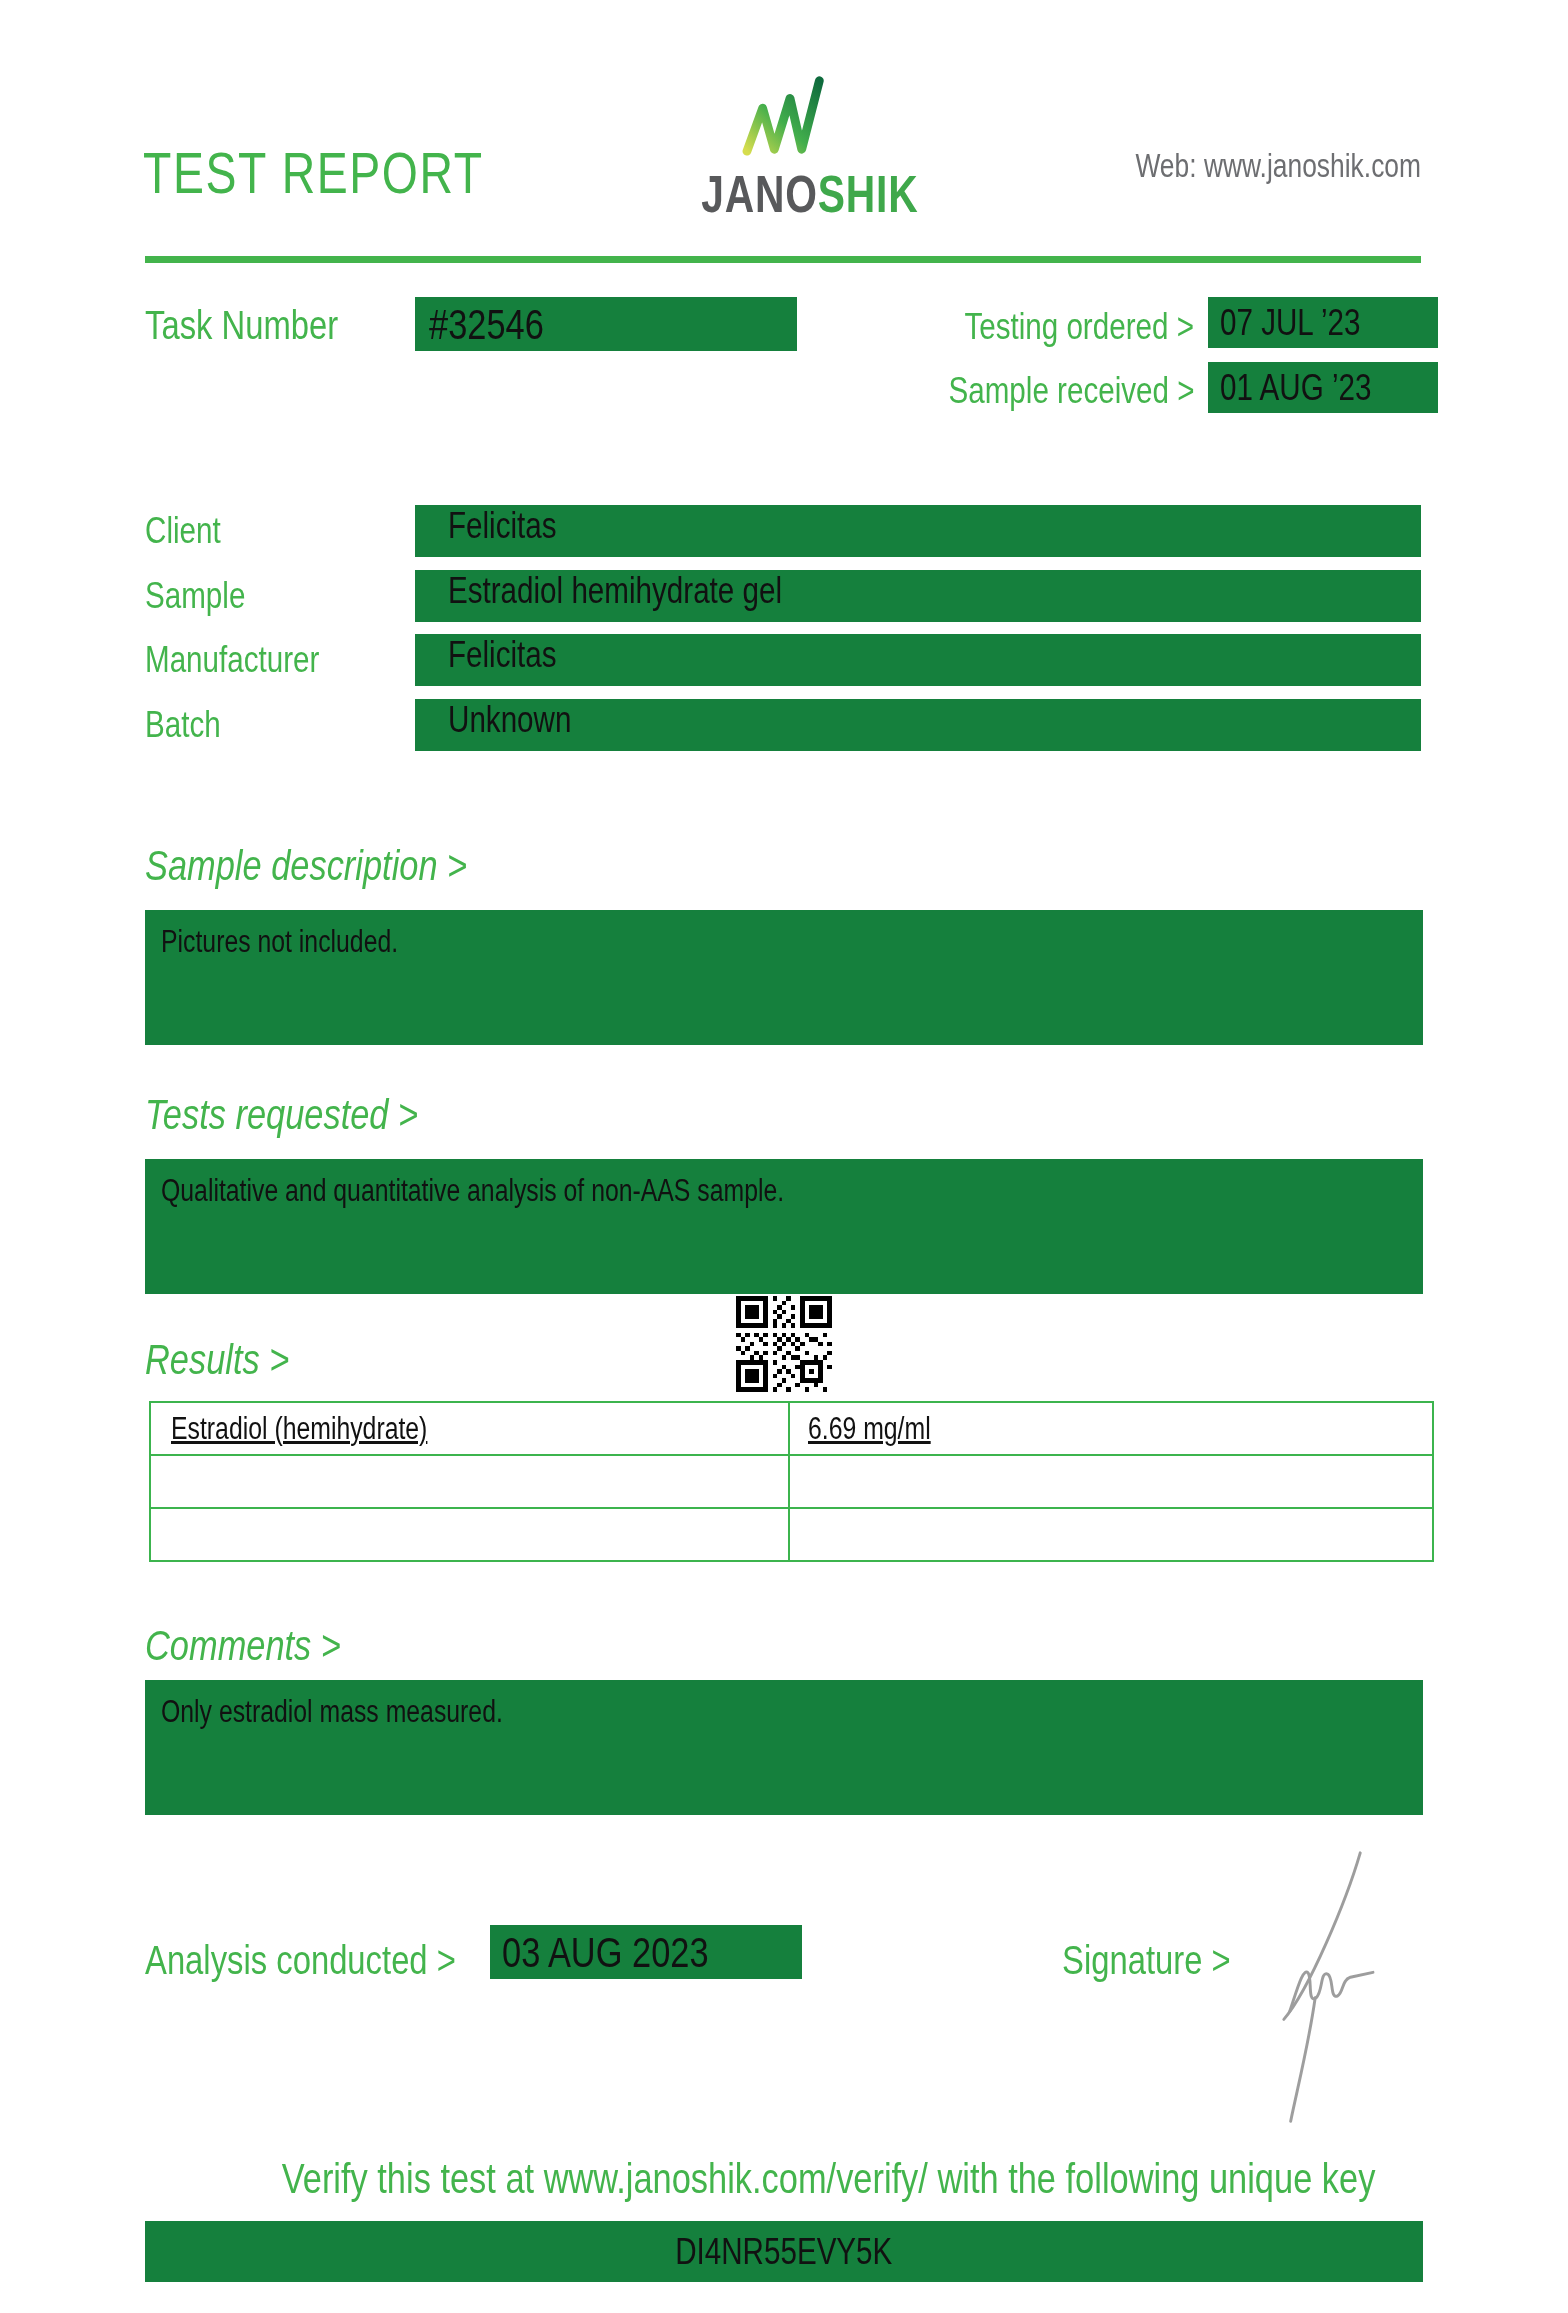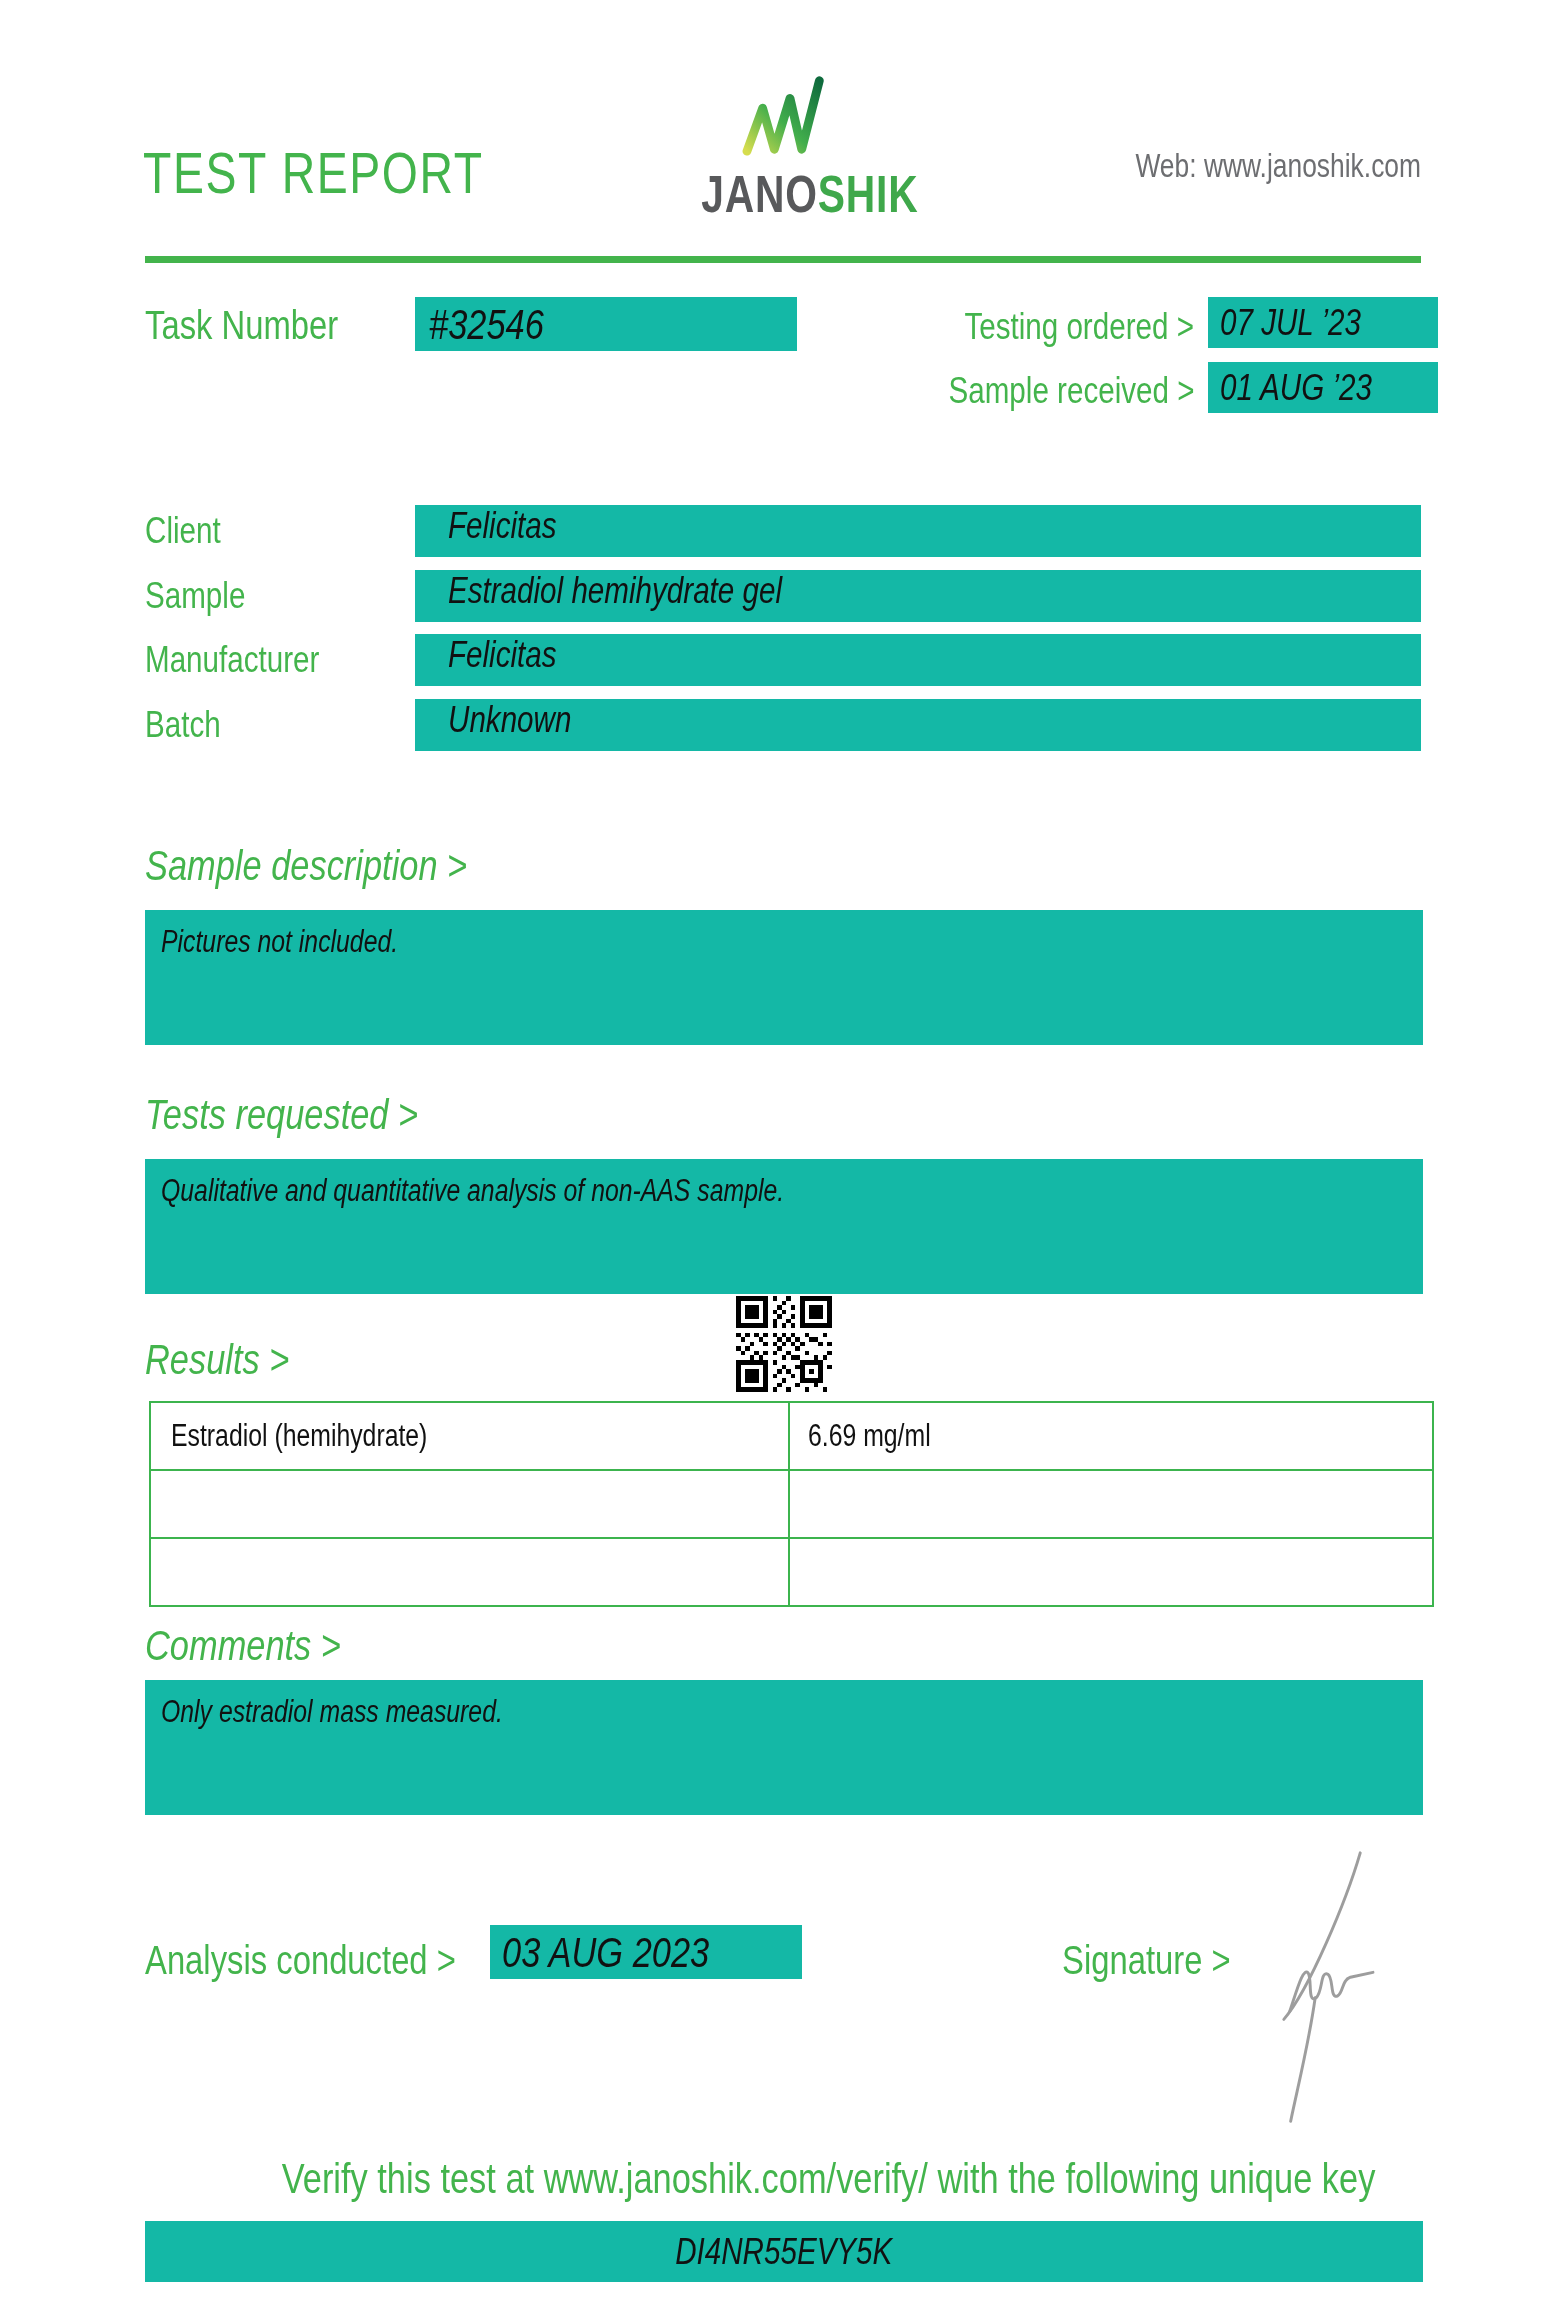--- a/index.html
+++ b/index.html
@@ -7,21 +7,21 @@
     width:1568px;height:2313px;position:relative;background:#ffffff;
     font-family:"Liberation Sans", sans-serif;color:#111;overflow:hidden;
   }
   .abs{position:absolute;}
   
   .cond{display:inline-block;transform:scaleX(0.8);transform-origin:0 50%;white-space:nowrap;}
   .cond-r{display:inline-block;transform:scaleX(0.8);transform-origin:100% 50%;white-space:nowrap;}
   .cond-c{display:inline-block;transform:scaleX(0.8);transform-origin:50% 50%;white-space:nowrap;}
   .green{color:#43b44c;}
   .muted{color:#6d6e71;}
-  .graybox{background:#14b8a6;font-style:italic;}
+  .graybox{background:#15803d;}
 
   .title{left:143px;top:139px;font-size:58px;letter-spacing:2px;}
   .logo-wrap{left:674px;top:69px;width:231px;text-align:center;}
   .logo-word{font-size:51px;font-weight:bold;letter-spacing:1px;margin-top:2px;}
   .logo-jano{color:#58595b;}
   .logo-shik{color:#3fa84b;}
   .contact{right:147px;top:143px;text-align:right;font-size:33px;line-height:45px;}
   .rule{left:145px;top:256px;width:1276px;height:6.9px;background:#43b44c;}
 
   .lbl{font-size:41px;}
@@ -41,21 +41,21 @@
   .sec-head{font-size:43px;font-style:italic;}
   .sec-box{left:145px;width:1278px;height:135px;padding:13.7px 15.7px;box-sizing:border-box;font-size:31px;}
   .sd-head{left:145px;top:841px;}
   .sd-box{top:910px;}
   .tr-head{left:145px;top:1090px;}
   .tr-box{top:1159px;}
   .res-head{left:145px;top:1335px;}
   .qr{left:736px;top:1296px;width:96px;height:96px;}
 
   .rtable{left:149px;top:1401px;width:1281px;border:2.9px solid #3cb44e;}
-  .rrow{display:flex;height:66px;}
+  .rrow{display:flex;height:51px;text-decoration:underline;}
   .rrow + .rrow{border-top:2.9px solid #3cb44e;}
   .rcell-name{width:639px;box-sizing:border-box;border-right:2.9px solid #3cb44e;display:flex;align-items:center;padding-left:19.6px;font-size:31px;}
   .rcell-val{flex:1;display:flex;align-items:center;padding-left:17.6px;font-size:31px;}
 
   .cm-head{left:145px;top:1621px;}
   .cm-box{top:1680px;}
 
   .an-label{left:145px;top:1937px;}
   .an-box{left:490px;top:1925px;width:300px;height:54px;display:flex;align-items:center;padding-left:11.8px;font-size:43px;}
   .sig-label{left:1062px;top:1937px;}

